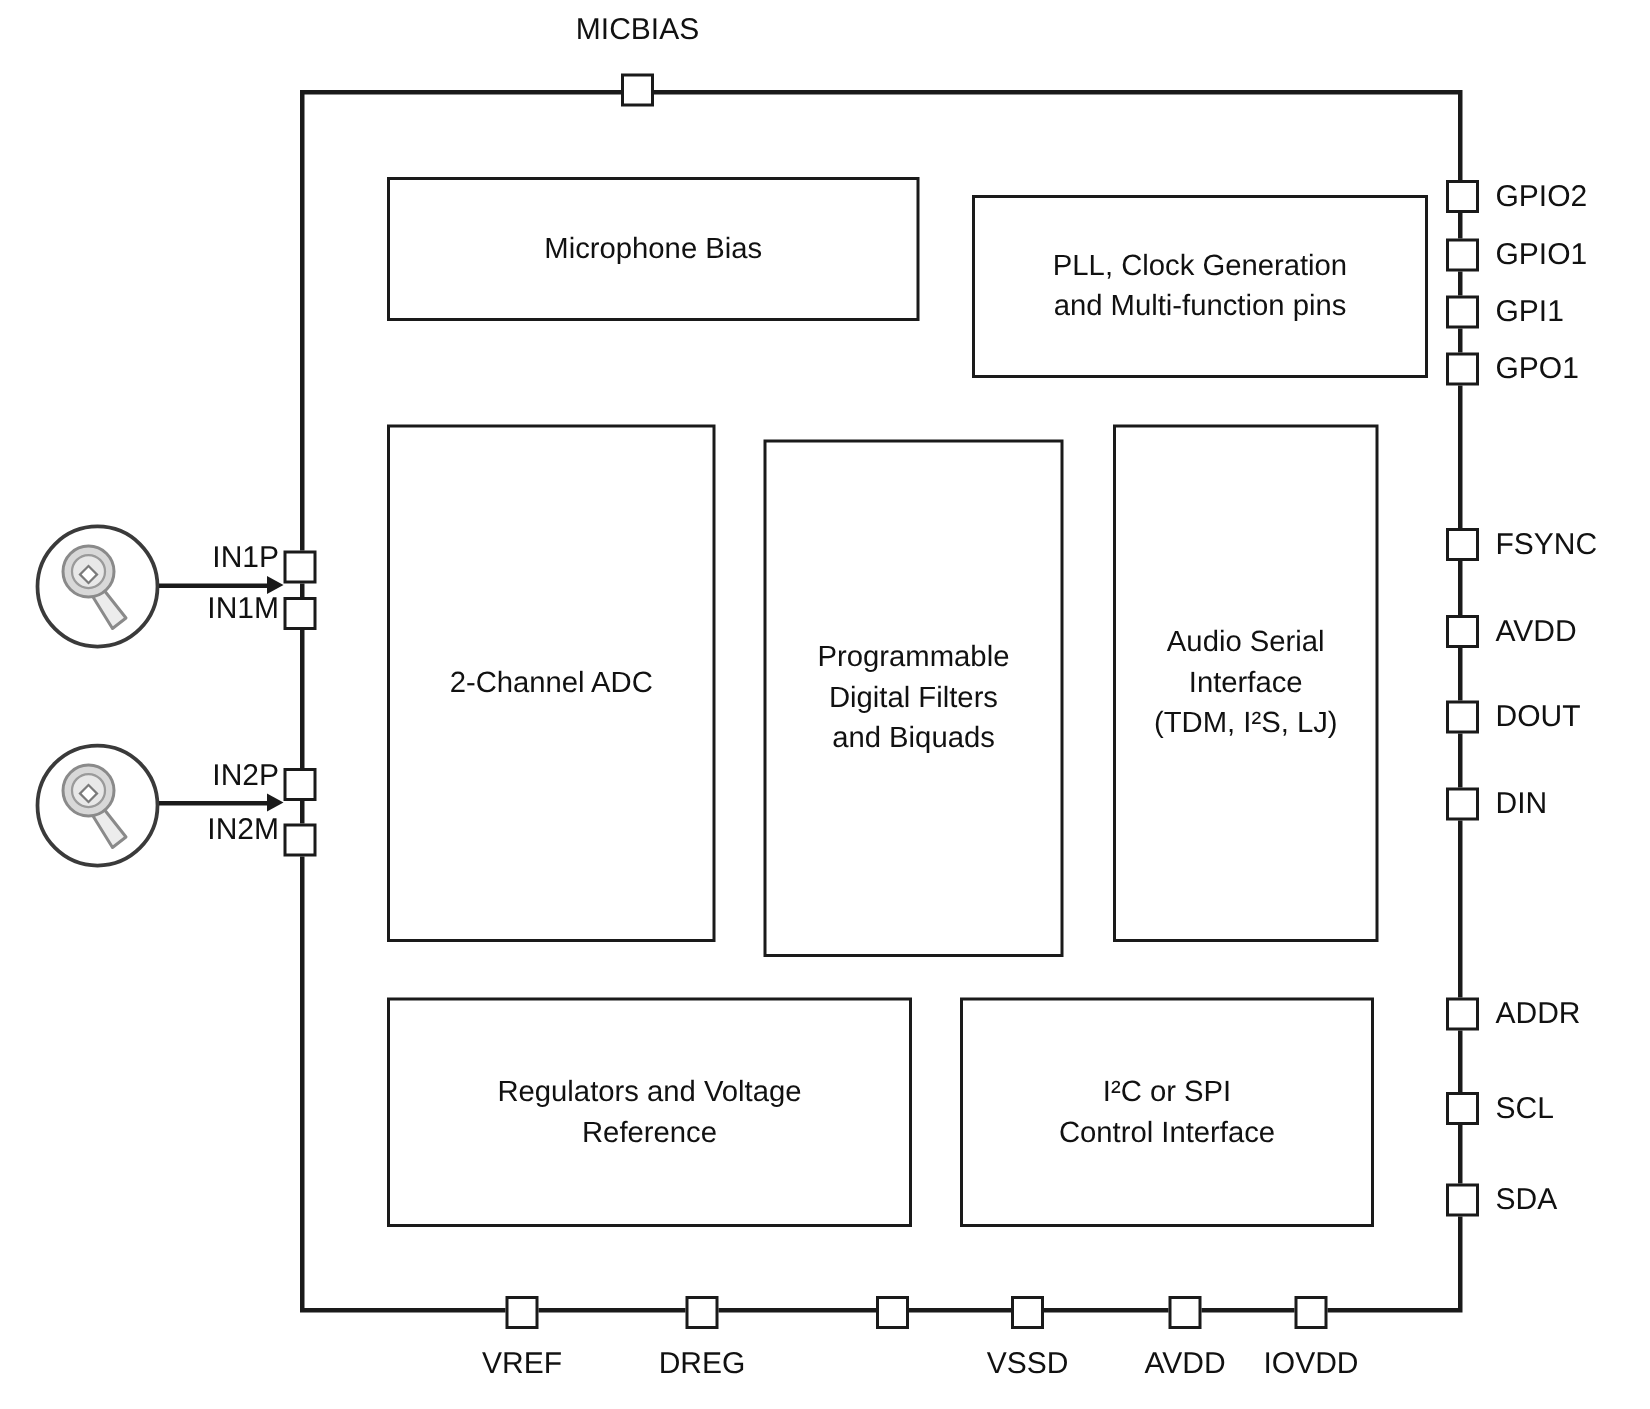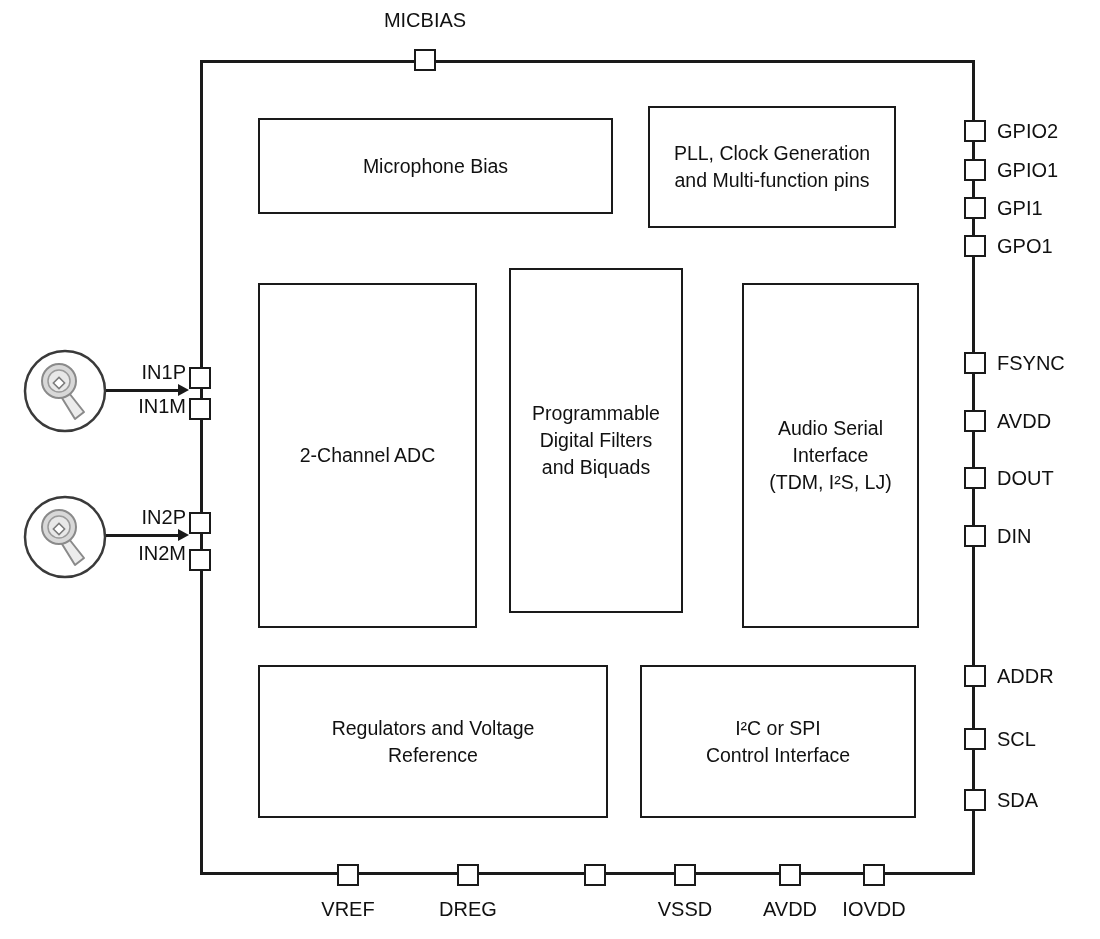--- a/index.html
+++ b/index.html
@@ -41,34 +41,34 @@
 <div class="canvas">
 
   <div class="chip"></div>
 
   <div class="block" style="left:258px;top:118px;width:355px;height:96px;">
     <div>
       <div>Microphone Bias</div>
     </div>
   </div>
 
-  <div class="block" style="left:648px;top:106px;width:248px;height:122px;">
+  <div class="block" style="left:648px;top:130px;width:304px;height:122px;">
     <div>
       <div>PLL, Clock Generation</div>
       <div>and Multi-function pins</div>
     </div>
   </div>
 
   <div class="block" style="left:258px;top:283px;width:219px;height:345px;">
     <div>
       <div>2-Channel ADC</div>
     </div>
   </div>
 
-  <div class="block" style="left:509px;top:268px;width:174px;height:345px;">
+  <div class="block" style="left:509px;top:293px;width:200px;height:345px;">
     <div>
       <div>Programmable</div>
       <div>Digital Filters</div>
       <div>and Biquads</div>
     </div>
   </div>
 
   <div class="block" style="left:742px;top:283px;width:177px;height:345px;">
     <div>
       <div>Audio Serial</div>

